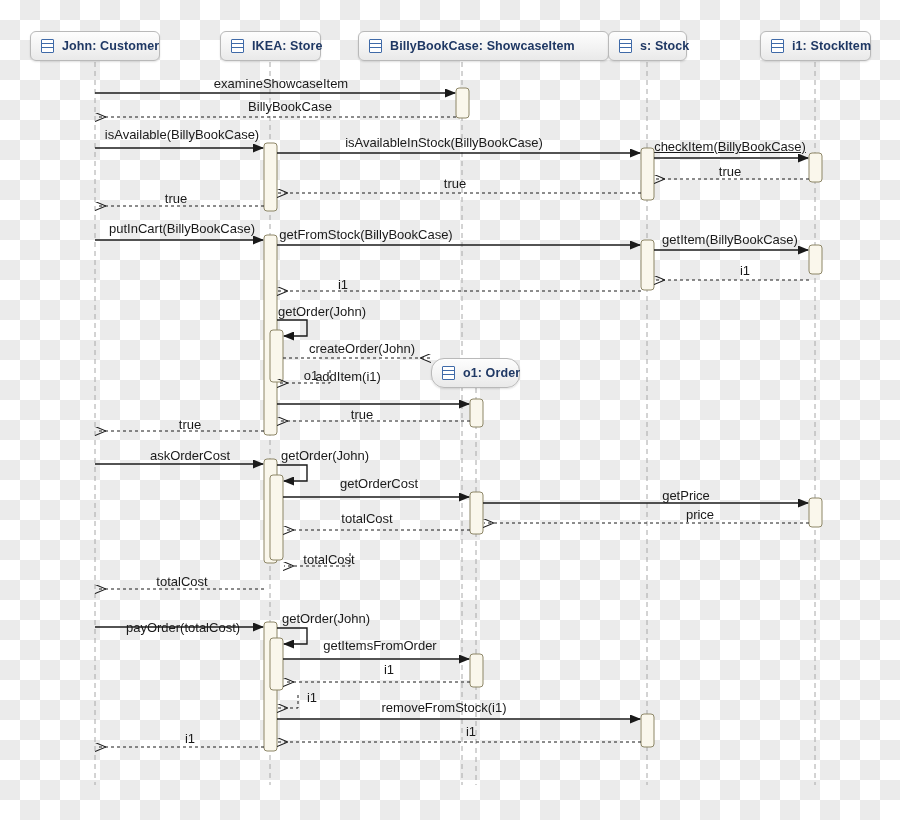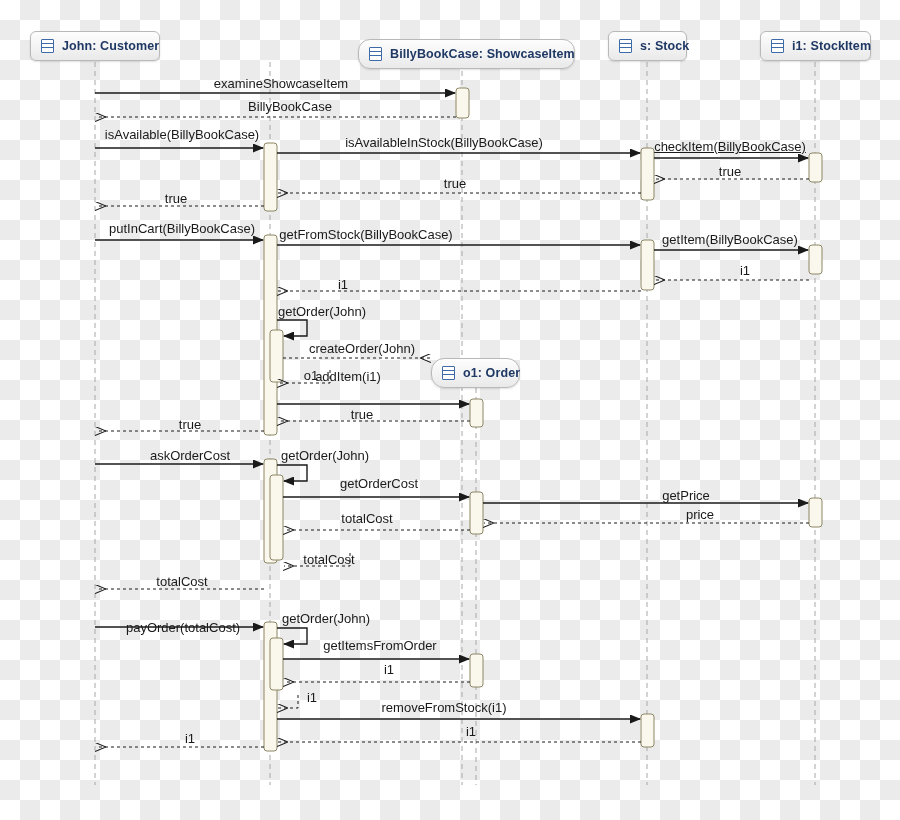--- a/index.html
+++ b/index.html
@@ -191,21 +191,25 @@
       <line x1="641" y1="742" x2="278" y2="742" stroke-width="1" stroke-dasharray="3,3" marker-end="url(#openArrow)"></line>
 
       <line x1="264" y1="747" x2="96" y2="747" stroke-width="1" stroke-dasharray="3,3" marker-end="url(#openArrow)"></line>
     </g>
   </svg>
 
   <div class="phead" style="left:30px;top:31px;width:130px;">
     <span class="objicon"></span>
     <span class="plabel">John: Customer</span>
   </div>
-  <div class="phead" style="left:358px;top:39px;width:217px;border-radius:12px;">
+  <div class="phead" style="left:220px;top:31px;width:101px;">
+    <span class="objicon"></span>
+    <span class="plabel">IKEA: Store</span>
+  </div>
+  <div class="phead" style="left:358px;top:31px;width:251px;">
     <span class="objicon"></span>
     <span class="plabel">BillyBookCase: ShowcaseItem</span>
   </div>
   <div class="phead" style="left:608px;top:31px;width:79px;">
     <span class="objicon"></span>
     <span class="plabel">s: Stock</span>
   </div>
   <div class="phead" style="left:760px;top:31px;width:111px;">
     <span class="objicon"></span>
     <span class="plabel">i1: StockItem</span>

